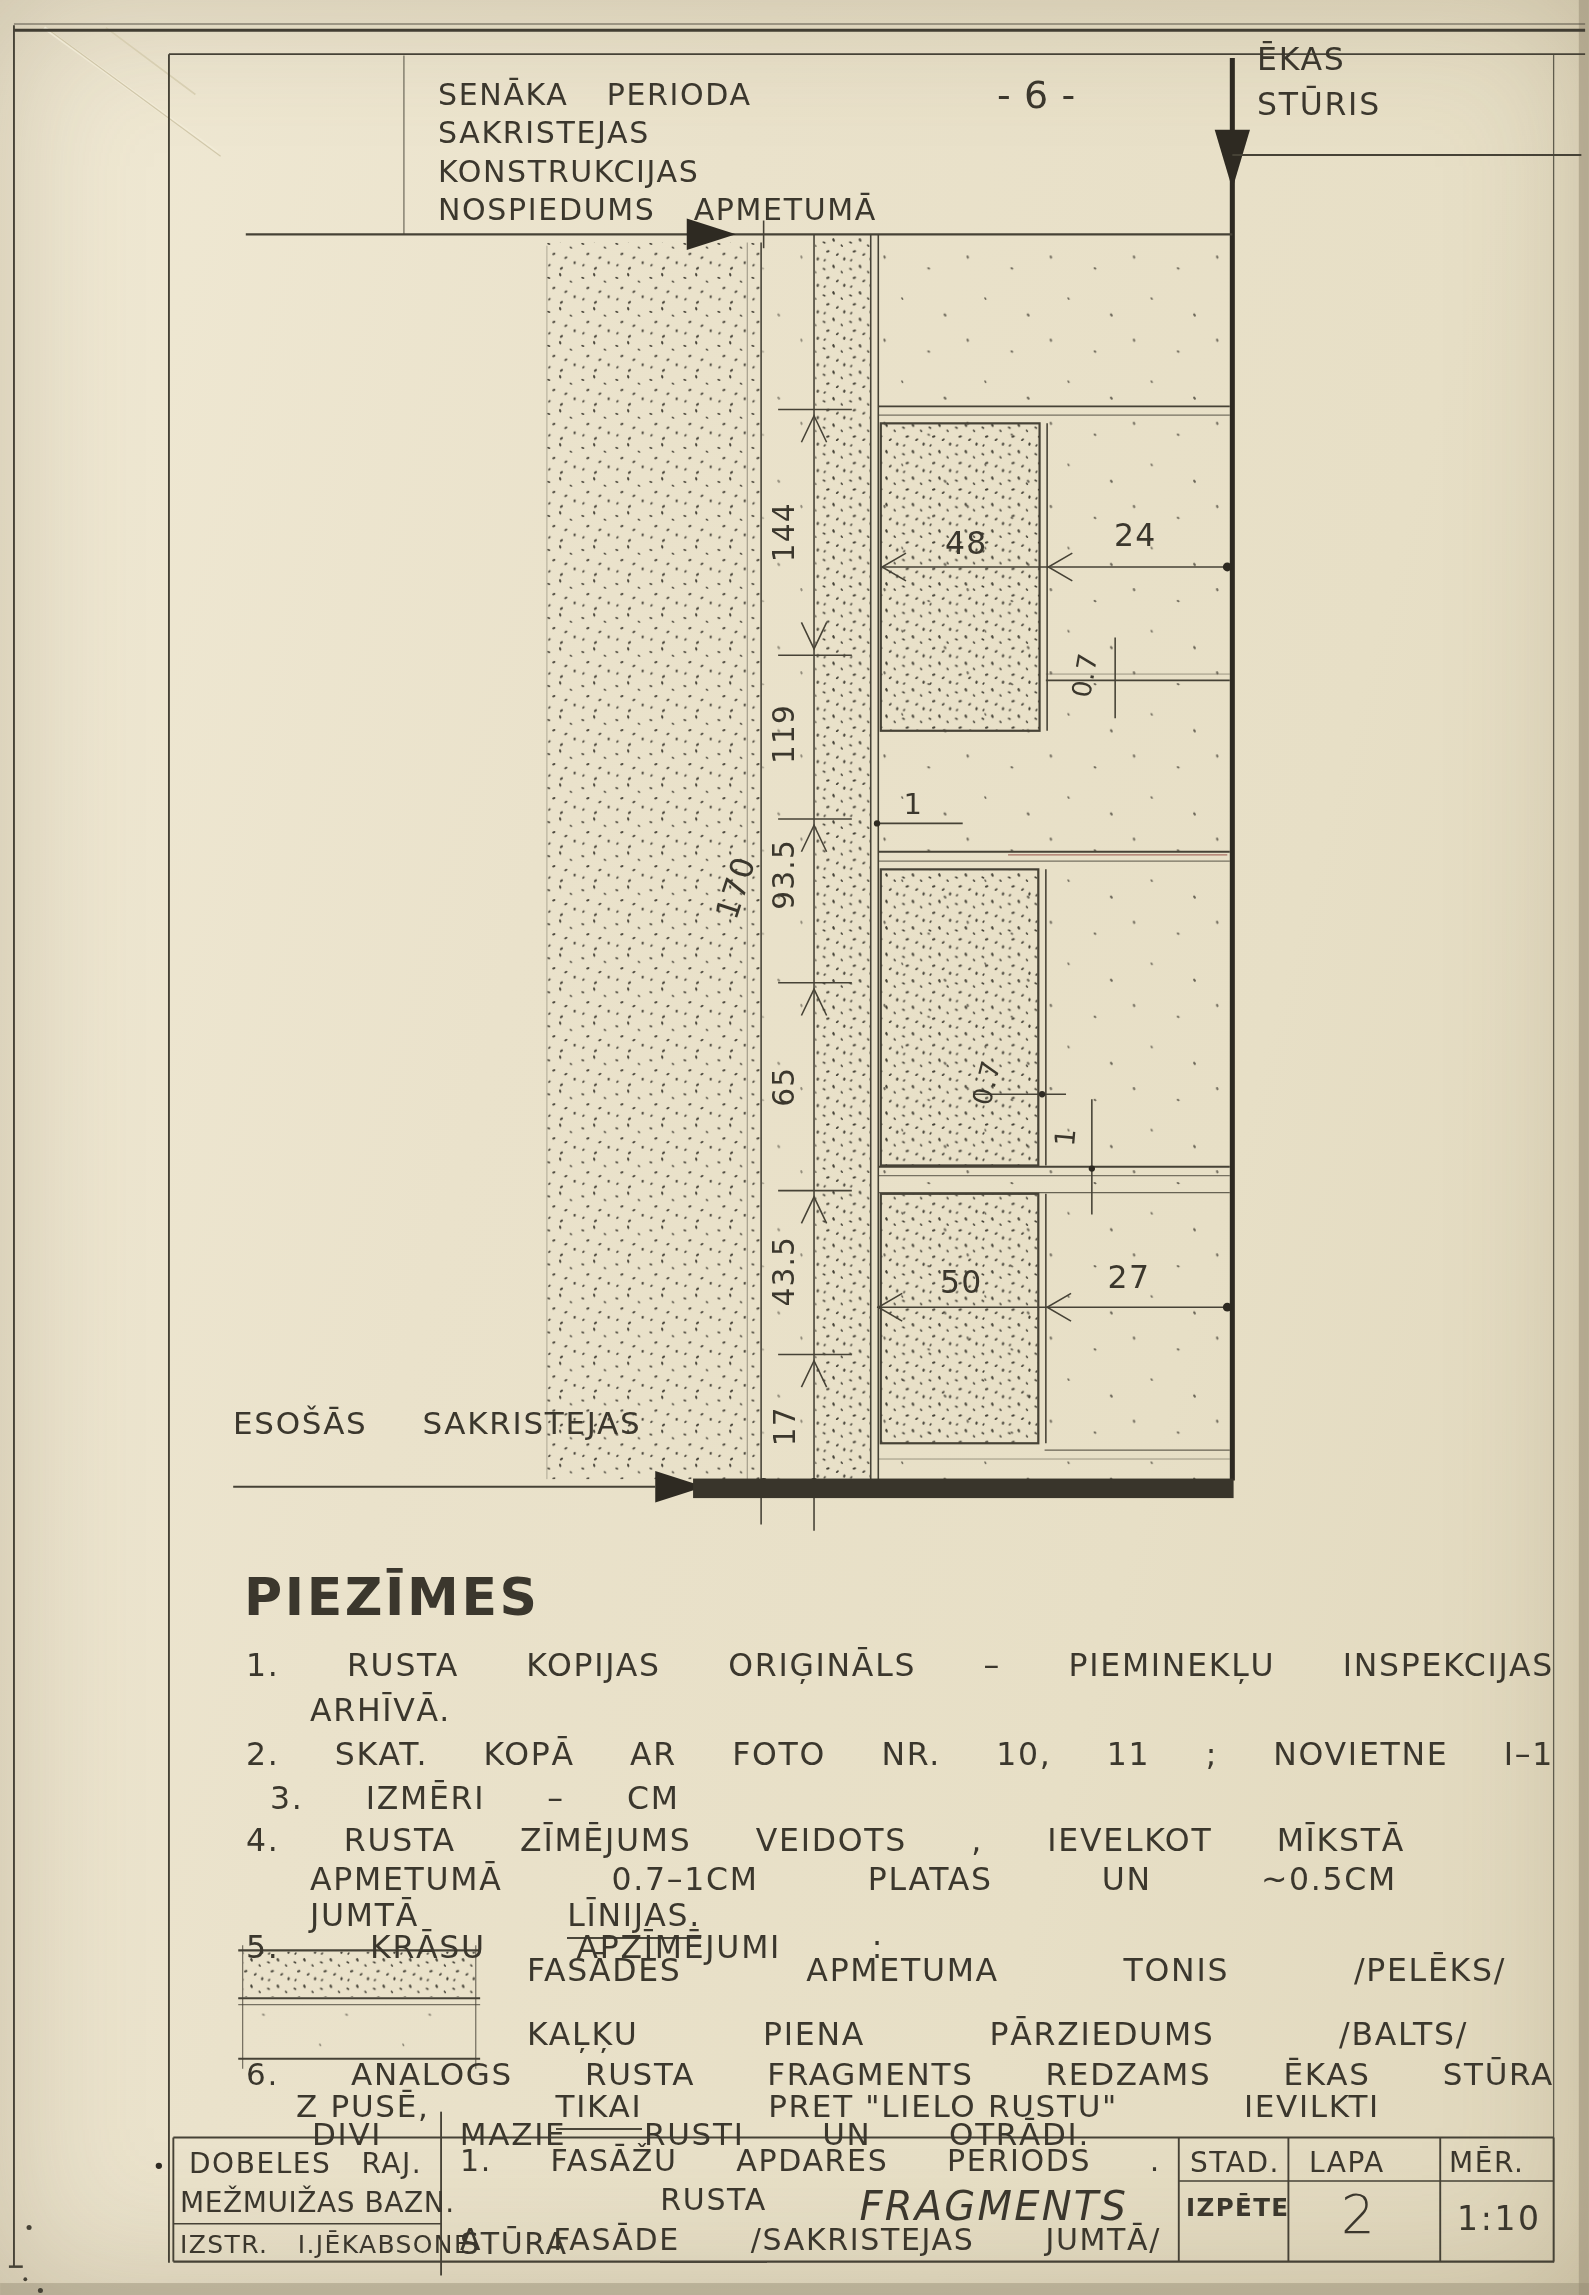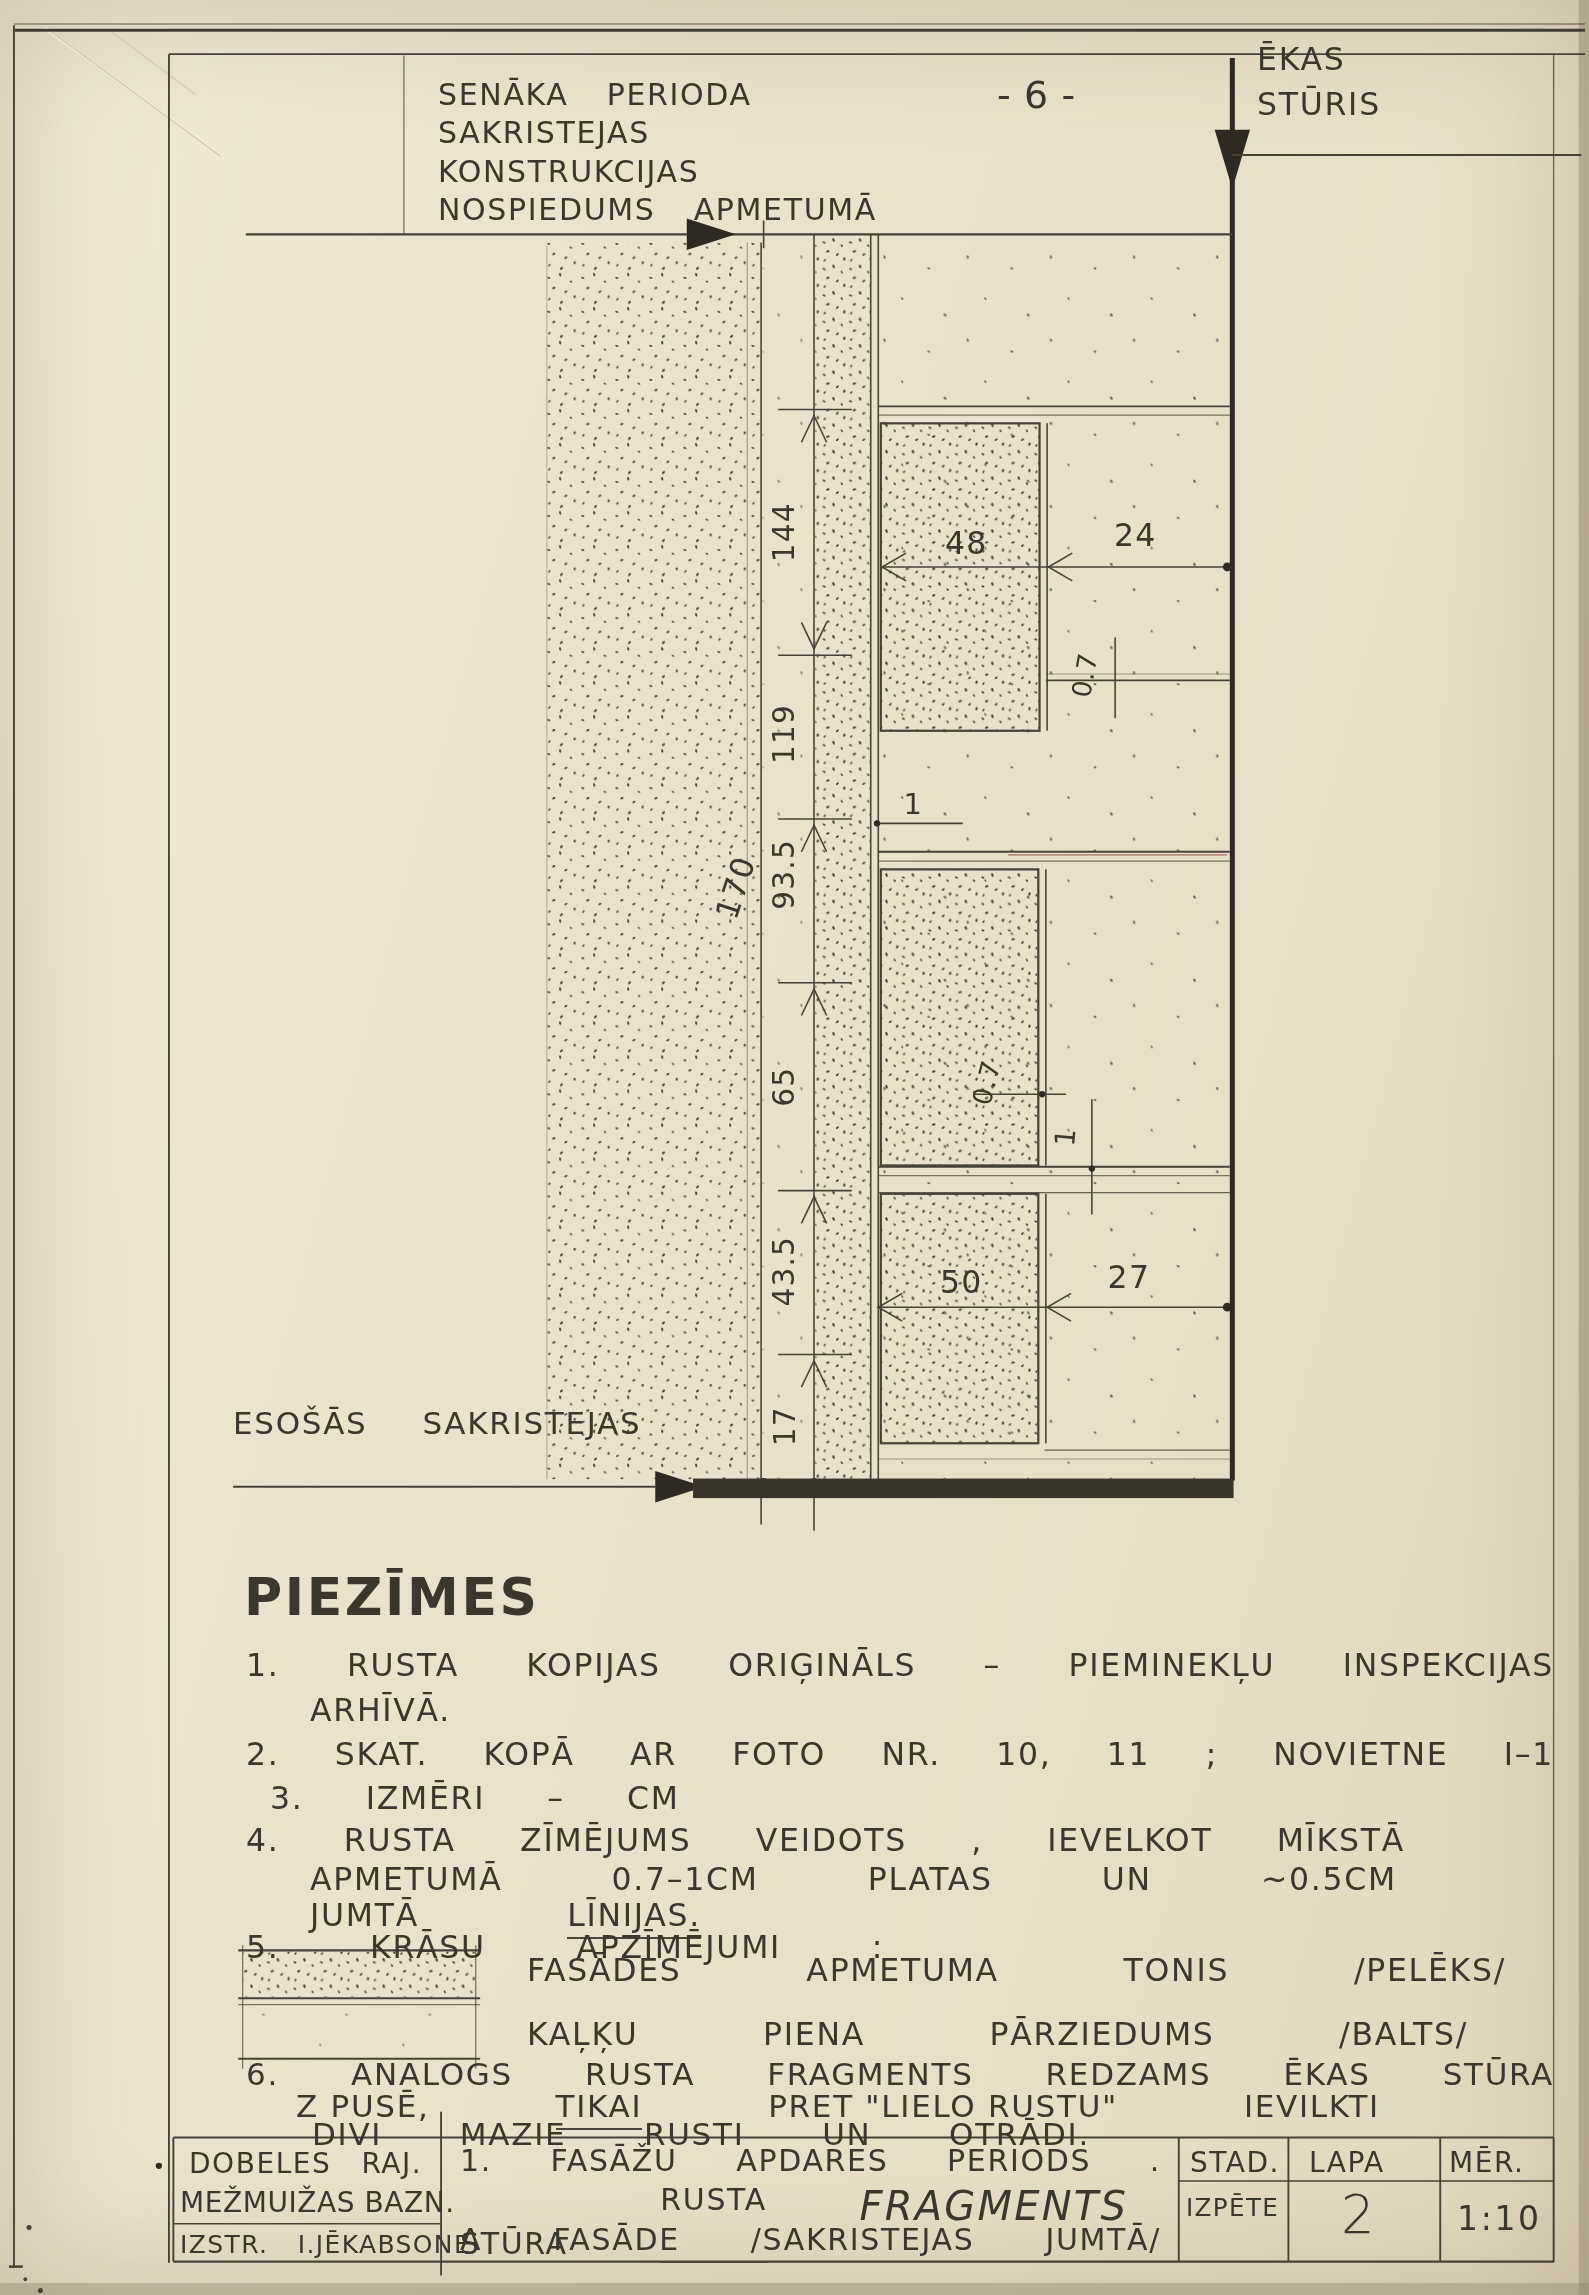--- a/index.html
+++ b/index.html
@@ -274,20 +274,20 @@
 
   <div class="abs hand just" style="left:460px;top:2142px;width:701px;font-size:30px;">1. FASĀŽU APDARES PERIODS .</div>
   <div class="abs flexrow" style="left:460px;top:2181px;width:668px;">
     <span class="hand" style="font-size:30px;margin-top:44px;">STŪRA</span>
     <span class="hand ul" style="font-size:30px;">RUSTA</span>
     <span class="hand" style="font-size:40px;font-style:italic;">FRAGMENTS</span>
   </div>
   <div class="abs hand just" style="left:460px;top:2221px;width:701px;font-size:30px;">A FASĀDE /SAKRISTEJAS JUMTĀ/</div>
 
   <div class="abs hand" style="left:1190px;top:2145px;font-size:28px;">STAD.</div>
-  <div class="abs hand" style="left:1186px;top:2192px;font-size:24.6px;">IZPĒTE</div>
+  <div class="abs hand" style="left:1186px;top:2192px;font-size:24.6px;font-weight:bold;">IZPĒTE</div>
   <div class="abs hand" style="left:1309px;top:2145px;font-size:28px;">LAPA</div>
   <div class="abs hand" style="left:1341px;top:2181px;font-size:53px;font-weight:300;">2</div>
   <div class="abs hand" style="left:1449px;top:2145px;font-size:28px;">MĒR.</div>
   <div class="abs hand" style="left:1457px;top:2198px;font-size:33px;letter-spacing:.08em;">1:10</div>
 
 </div>
 
 
 </body></html>

